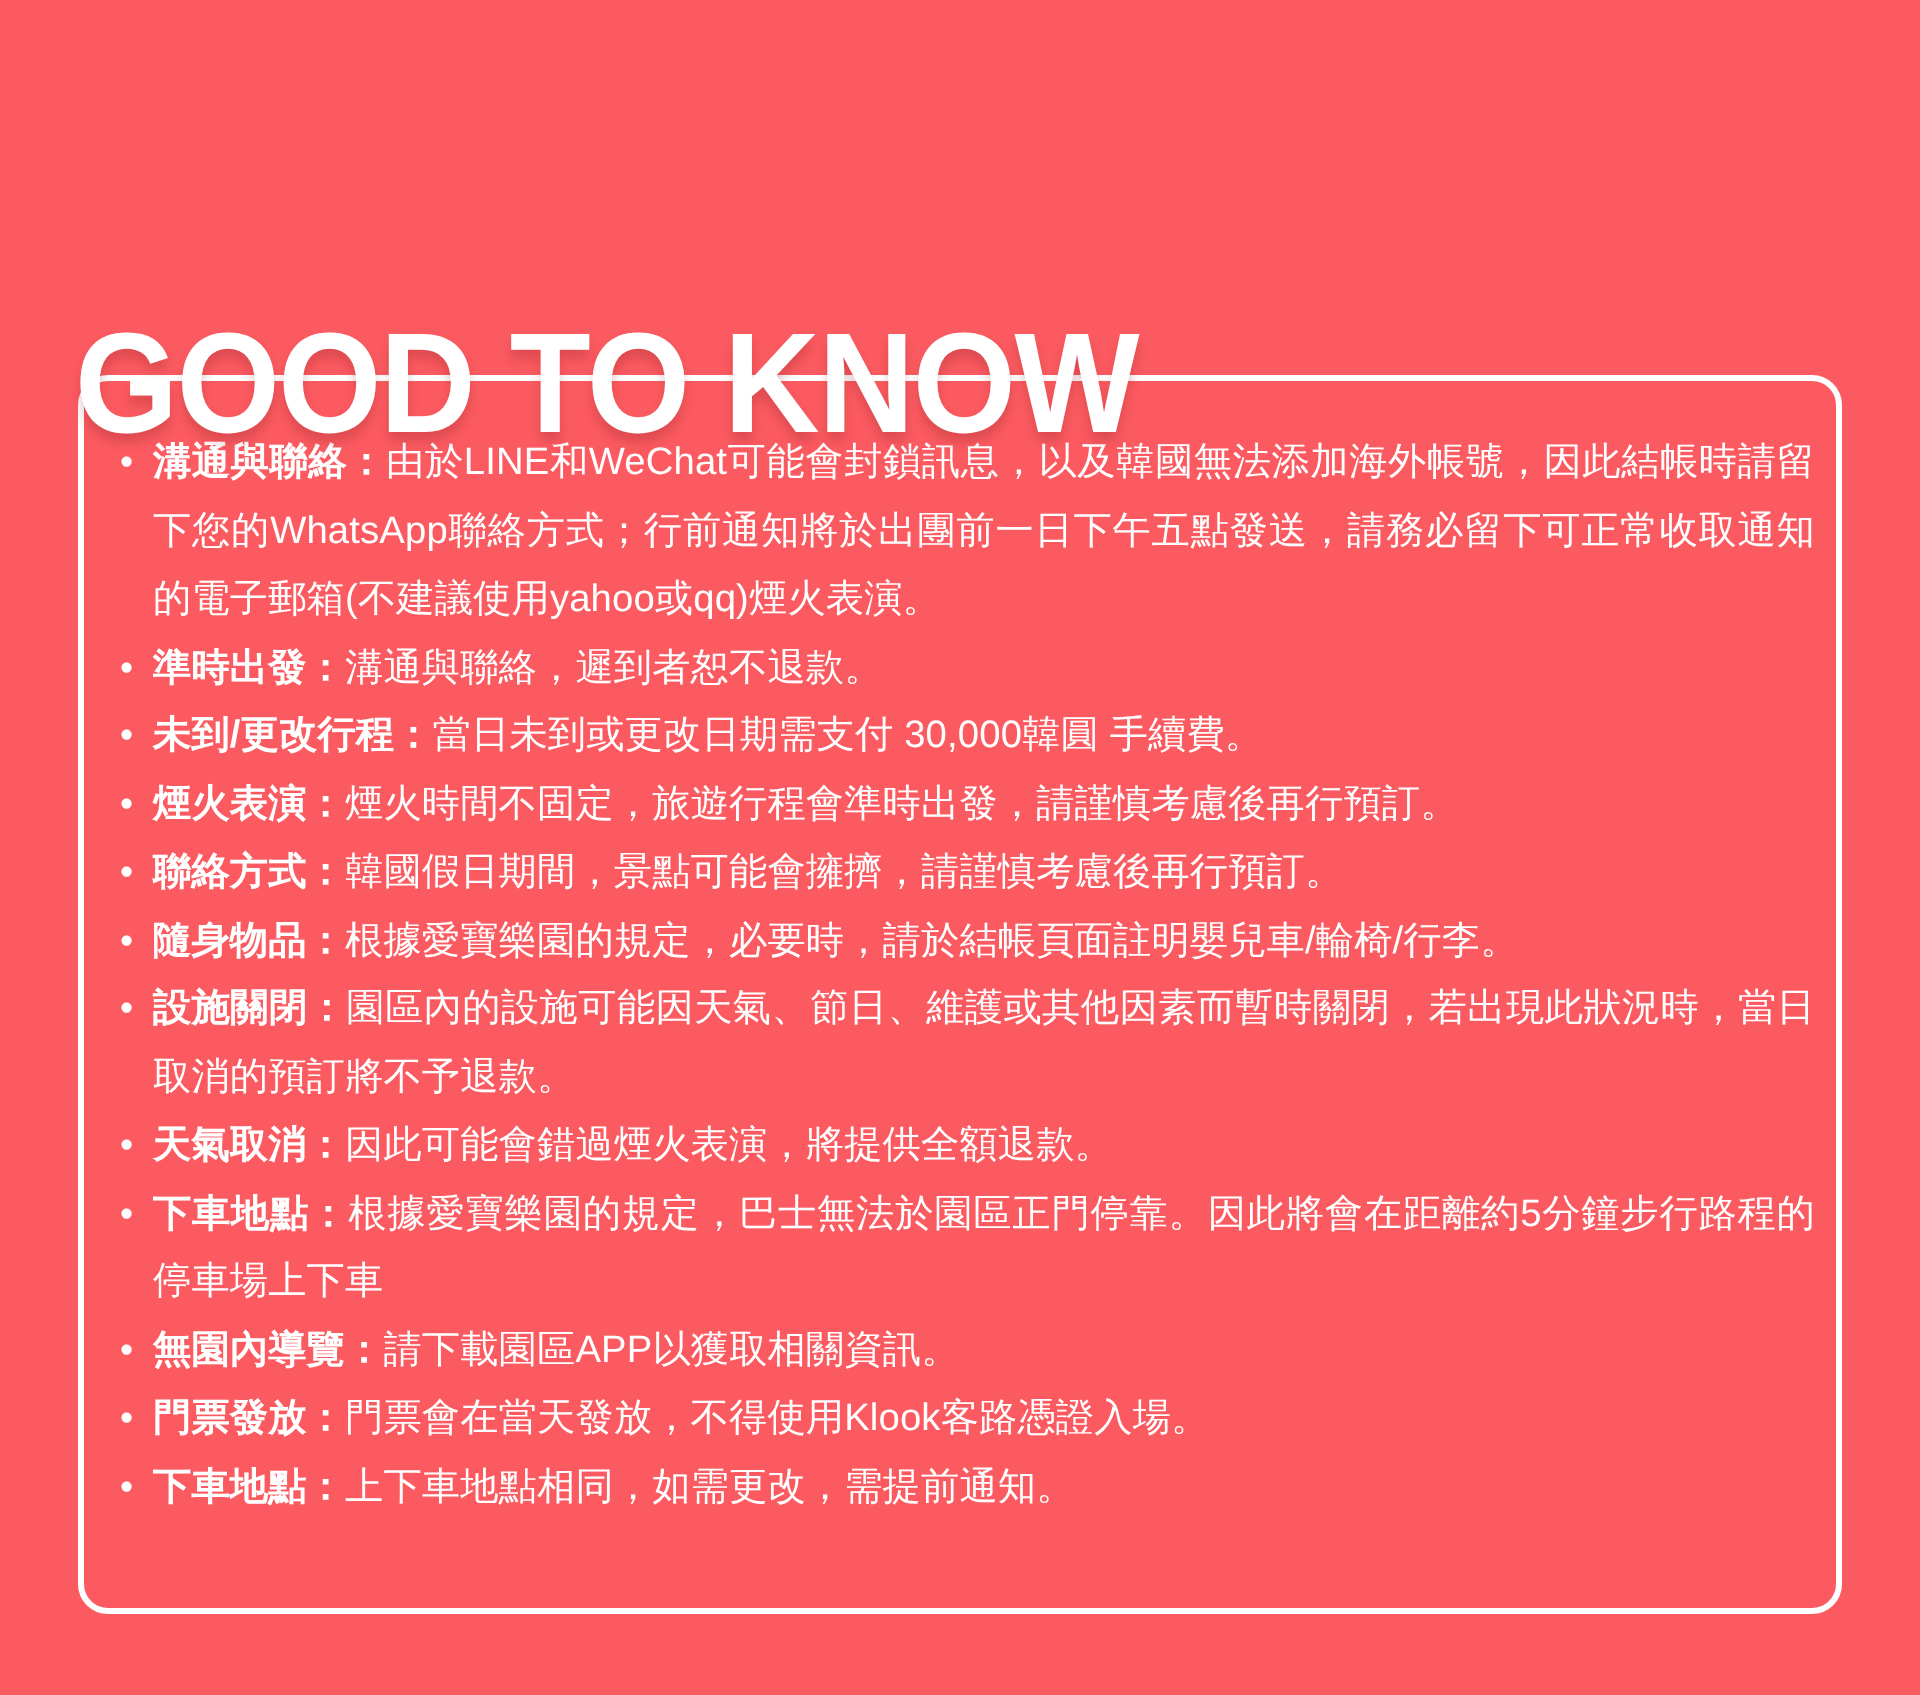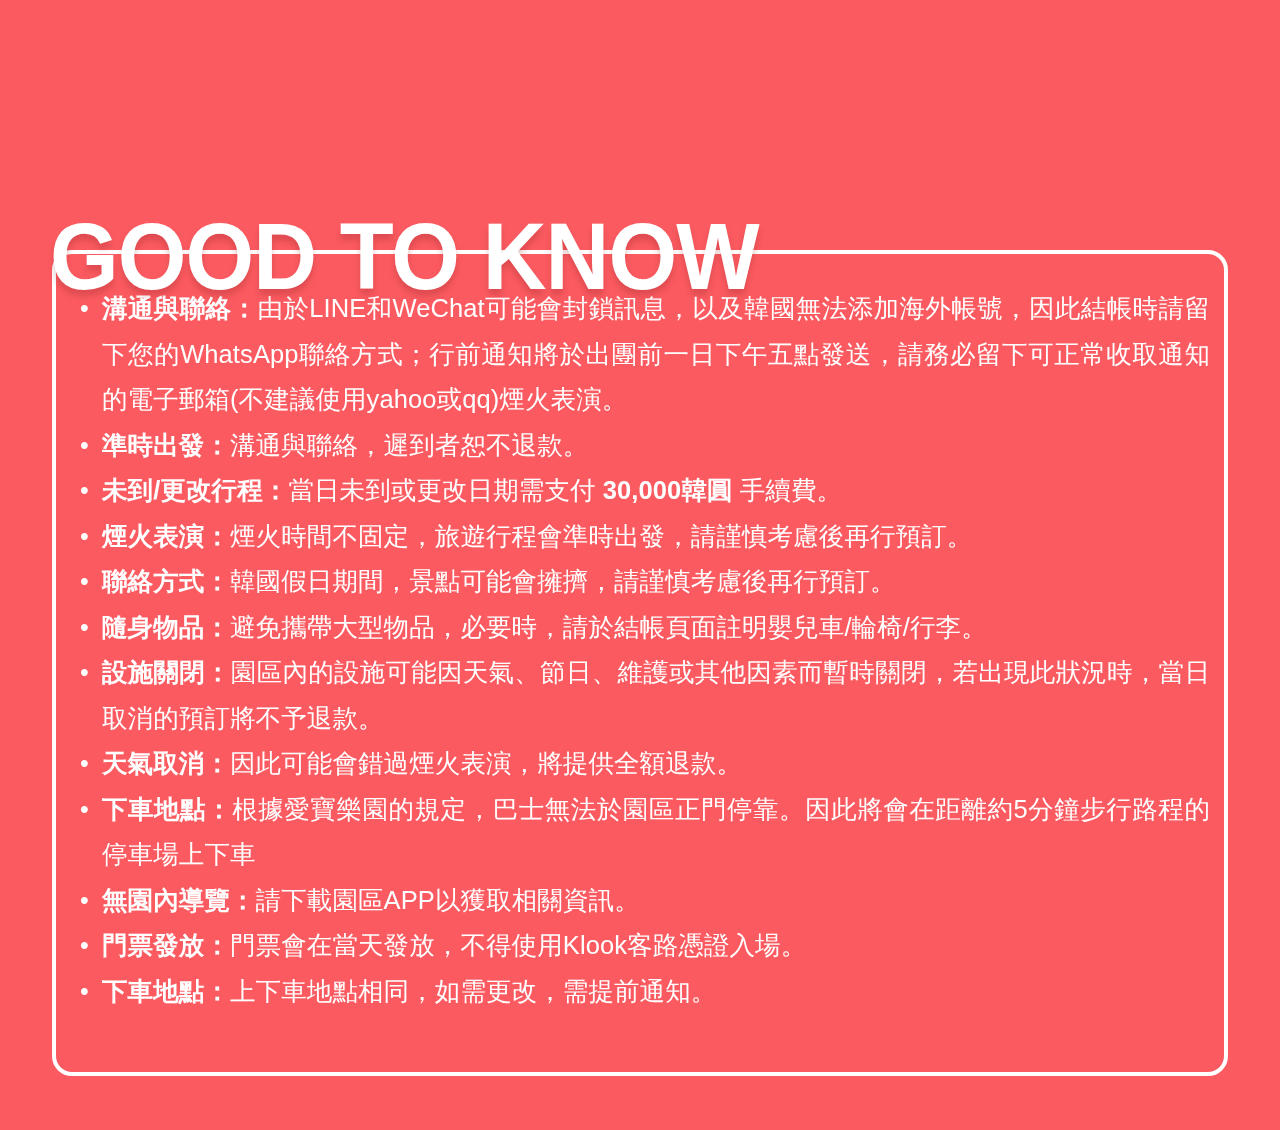--- a/index.html
+++ b/index.html
@@ -90,21 +90,21 @@
   .lbl {
     font-weight: 700;
   }
 
   .u {
     text-underline-offset: 3px;
     text-decoration-thickness: 2px;
   }
 
   .b {
-    font-weight: 700;
+    font-weight: 400;
   }
 </style>
 </head>
 <body style="background: rgb(251, 91, 96);">
 
 <div class="poster">
 
   <h1 class="title">GOOD TO KNOW</h1>
 
   <div class="panel"></div>
@@ -125,21 +125,21 @@
       <li class="item">
         <span class="dot">•</span>
         <span class="body"><span class="lbl">煙火表演：</span><span>煙火時間不固定，旅遊行程會準時出發，請謹慎考慮後再行預訂。</span></span>
       </li>
       <li class="item">
         <span class="dot">•</span>
         <span class="body"><span class="lbl">聯絡方式：</span><span>韓國假日期間，景點可能會擁擠，請謹慎考慮後再行預訂。</span></span>
       </li>
       <li class="item">
         <span class="dot">•</span>
-        <span class="body"><span class="lbl">隨身物品：</span><span>避免攜帶大型物品，必要時，請於結帳頁面註明嬰兒車/輪椅/行李。</span></span>
+        <span class="body"><span class="lbl">隨身物品：</span><span>根據愛寶樂園的規定，必要時，請於結帳頁面註明嬰兒車/輪椅/行李。</span></span>
       </li>
       <li class="item">
         <span class="dot">•</span>
         <span class="body"><span class="lbl">設施關閉：</span><span>園區內的設施可能因天氣、節日、維護或其他因素而暫時關閉，若出現此狀況時，當日取消的預訂將不予退款。</span></span>
       </li>
       <li class="item">
         <span class="dot">•</span>
         <span class="body"><span class="lbl">天氣取消：</span><span>因此可能會錯過煙火表演，將提供全額退款。</span></span>
       </li>
       <li class="item">

